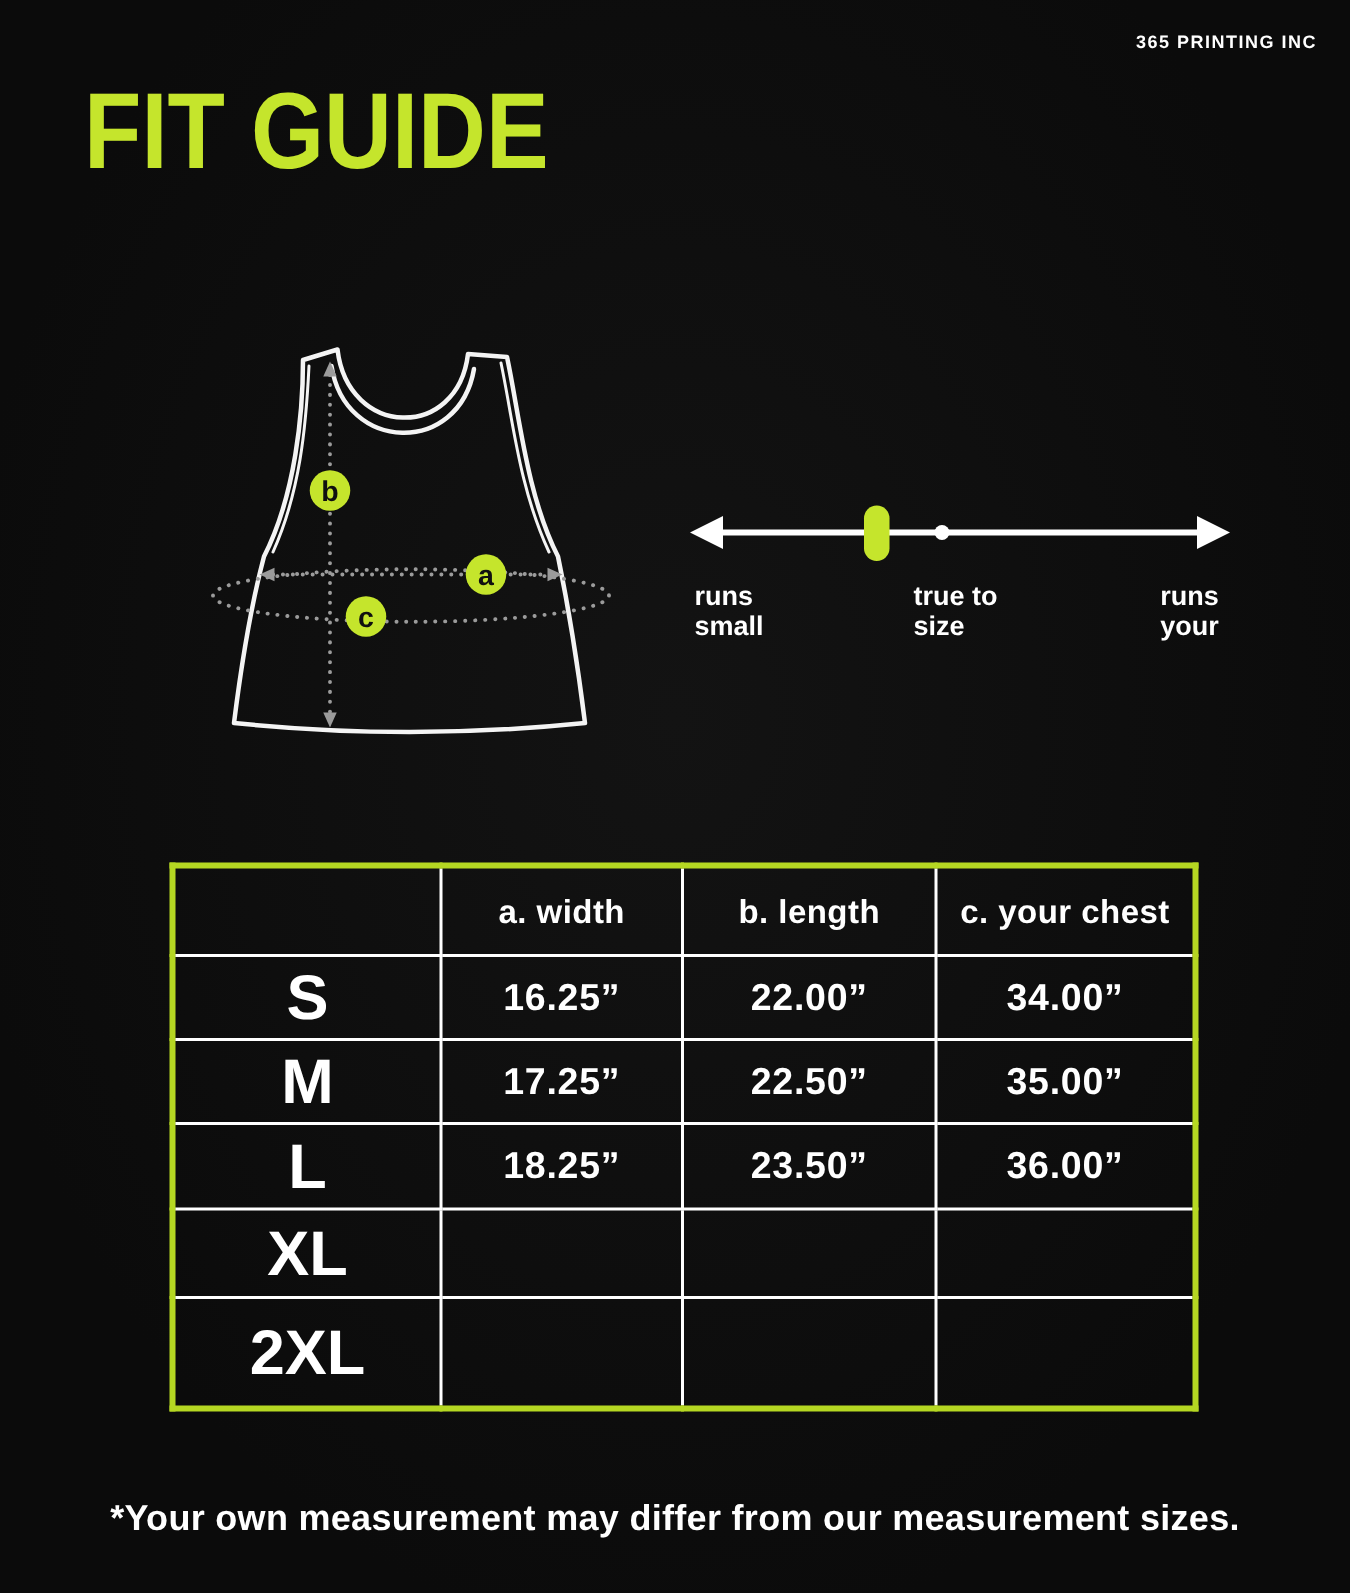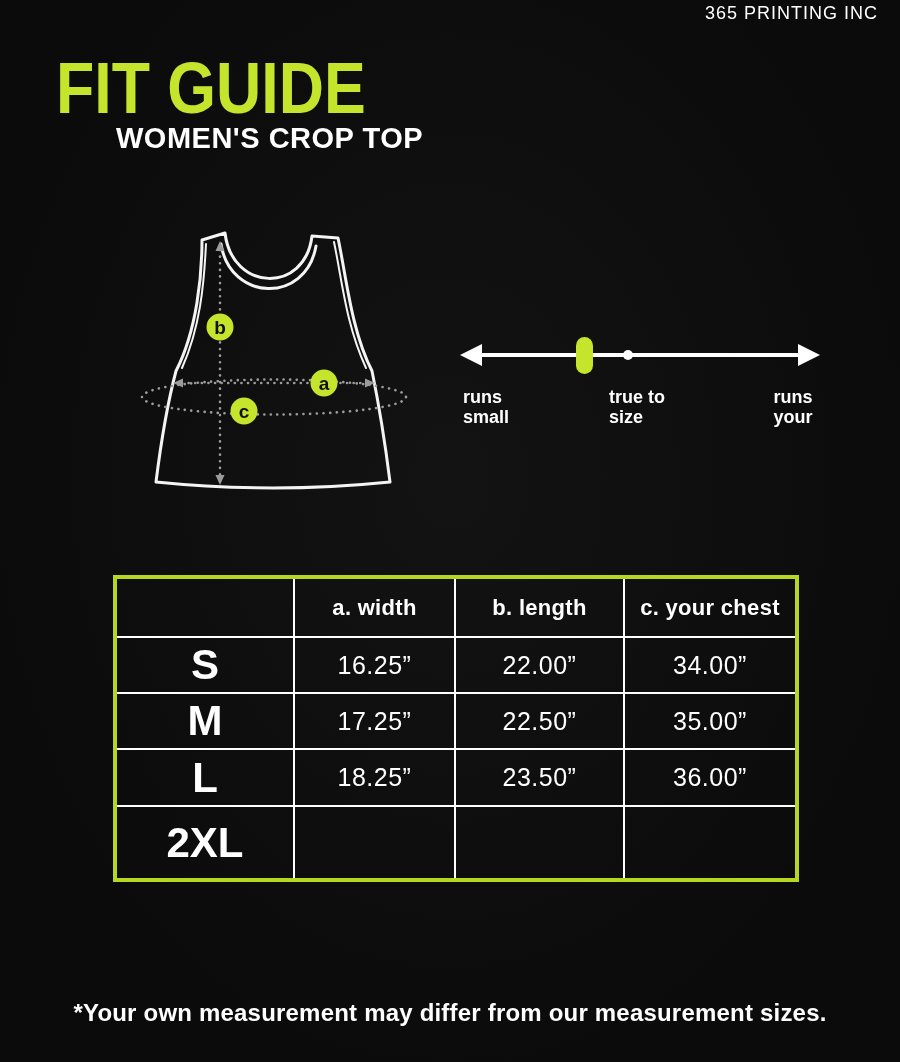--- a/index.html
+++ b/index.html
@@ -2,22 +2,22 @@
 <html><head>
 <meta charset="utf-8">
 <style>
   html,body { margin:0; padding:0; background:#000; }
   .page {
     position:relative; width:900px; height:1062px;
     background:radial-gradient(ellipse at 50% 45%, #131313 0%, #0b0b0b 75%);
     font-family:"Liberation Sans", sans-serif; overflow:hidden;
   }
   .brand {
-    position:absolute; top:3px; right:22px;
-    color:#fff; font-size:18px; font-weight:normal; letter-spacing:1px;
+    position:absolute; top:21px; right:22px;
+    color:#fff; font-size:12px; font-weight:bold; letter-spacing:1px;
   }
   .title {
     position:absolute; top:52px; left:56px;
     color:#c5e52c; font-size:72px; font-weight:bold; line-height:1;
     transform:scaleX(.87); transform-origin:left top; white-space:nowrap;
   }
   .subtitle {
     position:absolute; top:122px; left:116px;
     color:#fff; font-size:29px; font-weight:bold; letter-spacing:.5px; white-space:nowrap;
   }
@@ -34,34 +34,33 @@
   table.size-table {
     position:absolute; left:113px; top:575px; width:682px;
     border-collapse:collapse; table-layout:fixed;
     border:4px solid #b5d722;
   }
   .size-table th, .size-table td {
     border:2px solid #fff; color:#fff; text-align:center; vertical-align:middle; padding:0;
   }
   .size-table th { font-size:22px; font-weight:bold; letter-spacing:.3px;margin-left:36px; }
   .size-table td.size-cell { font-size:42px; font-weight:bold; }
-  .size-table td.val-cell  { font-size:25px; font-weight:normal; letter-spacing:.5px;margin-left:14px; }
+  .size-table td.val-cell  { font-size:25px; font-weight:bold; letter-spacing:.5px;margin-left:14px; }
   .footnote {
     position:absolute; top:999px; left:0; width:100%;
     text-align:center; color:#fff; font-size:24px; font-weight:bold; letter-spacing:.2px;
   }
 </style>
 </head>
 <body>
 
 <div class="page">
 
   <div class="brand">365 PRINTING INC</div>
   <div class="title">FIT GUIDE</div>
-  <div class="subtitle">WOMEN'S CROP TOP</div>
 
   <svg class="tank-svg" width="340" height="330" viewBox="0 0 340 330">
     <g stroke="#f4f4f4" stroke-width="3" fill="none" stroke-linejoin="round" stroke-linecap="round">
       <path d="M82,40 L105,33 C112,92 185,94 192,36 L218,38
                C226,75 231,130 252,171
                C259,205 266,250 270,282
                Q153,294 36,282
                C40,250 47,205 56,171
                C77,130 82,75 82,40 Z"></path>
       <path d="M101,44 C110,102 186,104 196,46"></path>
@@ -135,20 +134,26 @@
         <td class="val-cell">17.25”</td>
         <td class="val-cell">22.50”</td>
         <td class="val-cell">35.00”</td>
       </tr>
       <tr style="height:57px">
         <td class="size-cell">L</td>
         <td class="val-cell">18.25”</td>
         <td class="val-cell">23.50”</td>
         <td class="val-cell">36.00”</td>
       </tr>
+      <tr style="height:59px">
+        <td class="size-cell">XL</td>
+        <td class="val-cell"></td>
+        <td class="val-cell"></td>
+        <td class="val-cell"></td>
+      </tr>
       <tr style="height:74px">
         <td class="size-cell">2XL</td>
         <td class="val-cell"></td>
         <td class="val-cell"></td>
         <td class="val-cell"></td>
       </tr>
     </tbody>
   </table>
 
   <div class="footnote">*Your own measurement may differ from our measurement sizes.</div>

